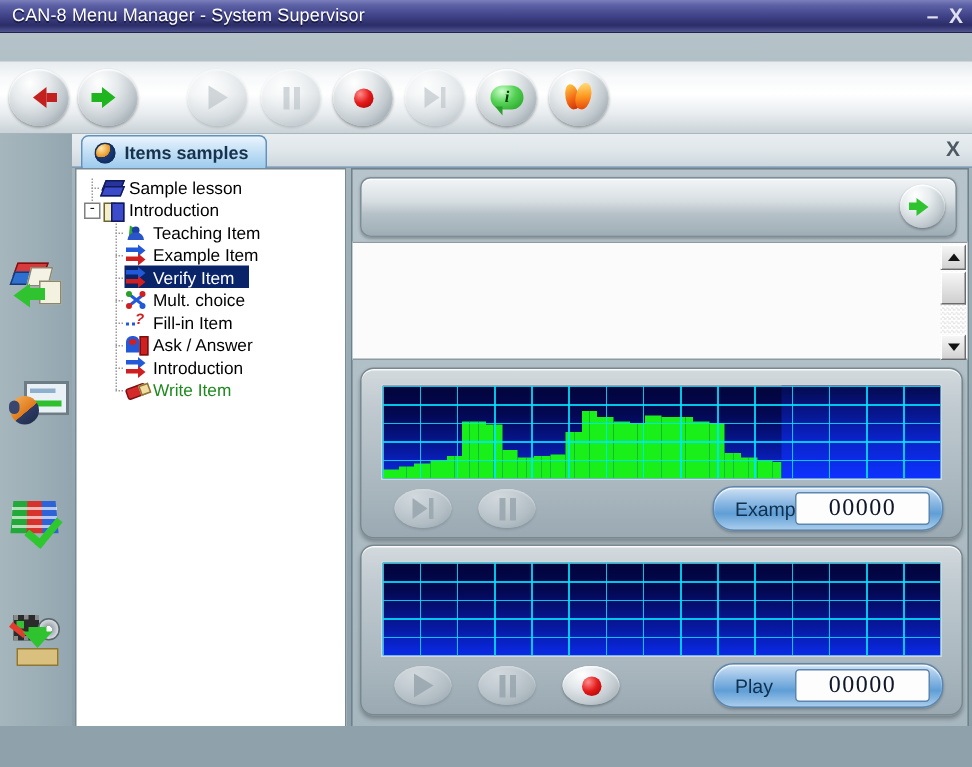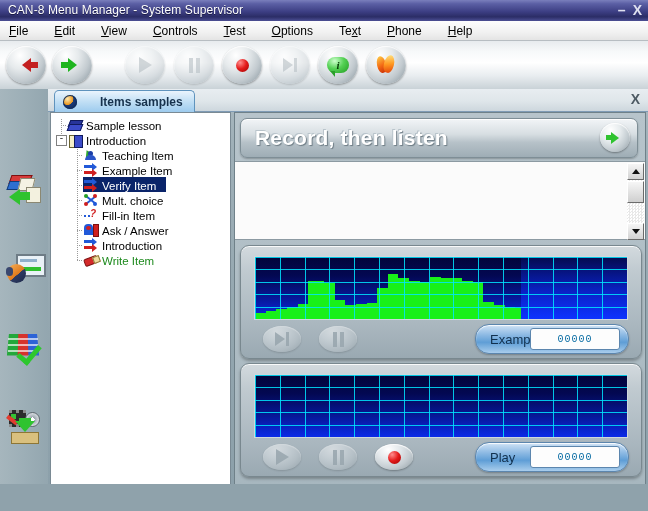--- a/index.html
+++ b/index.html
@@ -112,21 +112,21 @@
   
   #workspace{position:absolute;left:48px;top:89px;width:600px;height:422px;}
   
   #tabstrip{position:absolute;left:0;top:0;width:600px;height:22px;
     background:linear-gradient(180deg,#e8edf1 0%,#dfe6ea 55%,#cdd7dd 100%);
     border-bottom:1px solid #7f9bb5;}
   #tab{position:absolute;left:6px;top:1px;height:21px;padding:0 11px 0 8px;
     background:linear-gradient(180deg,#eaf4fd 0%,#c3e0f5 48%,#9dcbee 100%);
     border:1px solid #5f93bd;border-bottom:none;border-radius:5px 5px 0 0;
     display:flex;align-items:center;gap:6px;cursor:pointer;}
-  #tab .tablbl{font-size:12px;font-weight:bold;color:#17324d;white-space:nowrap;margin-left:17px;}
+  #tab .tablbl{font-size:12px;font-weight:bold;color:#17324d;white-space:nowrap;}
   .tabicon{width:14px;height:14px;border-radius:50%;
     background:radial-gradient(circle at 32% 28%,#ffe9b0 0%,#e8951c 42%,#1b3b77 44%,#0c2150 100%);
     box-shadow:inset 0 0 0 1px #12305f;}
   #tabclose{position:absolute;right:8px;top:2px;font-size:14px;font-weight:bold;color:#4d5a63;cursor:pointer;}
   
   #treepanel{position:absolute;left:2px;top:23px;width:181px;height:397px;
     background:#ffffff;border:1px solid #7a8a94;box-sizing:border-box;overflow:hidden;}
   .tnode{position:relative;height:15px;display:flex;align-items:flex-end;font-size:11.5px;color:#000;
     white-space:nowrap;cursor:default;}
   .tnode .lbl{padding-left:3px;}
@@ -226,46 +226,35 @@
     box-shadow:0 1px 2px rgba(0,0,0,.3),inset 0 1px 1px rgba(255,255,255,.9);
     display:flex;align-items:center;justify-content:center;cursor:pointer;}
   .rbtn.dis{opacity:.5;}
   .pillwrap{position:absolute;right:12px;top:78px;width:152px;height:28px;border-radius:14px;
     background:linear-gradient(180deg,#cfe2f5 0%,#8fbbe4 34%,#5f9ed6 62%,#a9cdec 100%);
     border:1px solid #5c86ae;box-shadow:inset 0 1px 1px rgba(255,255,255,.9),0 1px 2px rgba(0,0,0,.25);
     display:flex;align-items:center;cursor:pointer;}
   .pilllbl{flex:0 0 auto;margin-left:14px;font-size:13px;color:#11304e;font-weight:normal;}
   .counter{position:absolute;right:8px;top:3px;width:88px;height:20px;background:#fdfdfd;
     border:1px solid #5c86ae;border-radius:3px;display:flex;align-items:center;justify-content:center;
-    font-family:Liberation Mono, monospace;font-size:10px;color:#0369a1;letter-spacing:1px;}
+    font-family:Liberation Serif, serif;font-size:16px;color:#0f172a;letter-spacing:1px;}
 </style>
 </head>
 <body>
 
 <div id="app">
 
   <div id="titlebar">
     <div class="ttl">CAN-8 Menu Manager - System Supervisor</div>
     <div id="winbtns">
       <span>–</span>
       <span>X</span>
     </div>
   </div>
 
-  <div id="menubar">
-      <div class="menu-item"><u>F</u>ile</div>
-      <div class="menu-item"><u>E</u>dit</div>
-      <div class="menu-item"><u>V</u>iew</div>
-      <div class="menu-item"><u>C</u>ontrols</div>
-      <div class="menu-item"><u>T</u>est</div>
-      <div class="menu-item"><u>O</u>ptions</div>
-      <div class="menu-item">Te<u>x</u>t</div>
-      <div class="menu-item"><u>P</u>hone</div>
-      <div class="menu-item"><u>H</u>elp</div>
-    </div>
 
   <div id="toolbar">
     <div class="tbtn" style="left:6px">
       <span class="arrow-l"></span>
     </div>
     <div class="tbtn" style="left:52px">
       <span class="arrow-r"></span>
     </div>
     <div class="tbtn dis" style="left:125px">
       <span class="tri-play"></span>
@@ -429,21 +418,20 @@
             <i class="tip"></i>
           </span>
           <span class="lbl">Write Item</span>
         </div>
         <div class="thline" style="left: 26px; top: 147px; width: 5px;"></div>
       </div>
 
     <div id="content">
 
       <div id="headbar">
-        <div class="htxt">Record, then listen</div>
         <div class="nextbtn">
           <span class="nextarrow"></span>
         </div>
       </div>
 
       <div id="instr">
         <div id="sbar">
           <div class="sbtn up">
             <span class="au"></span>
           </div>

